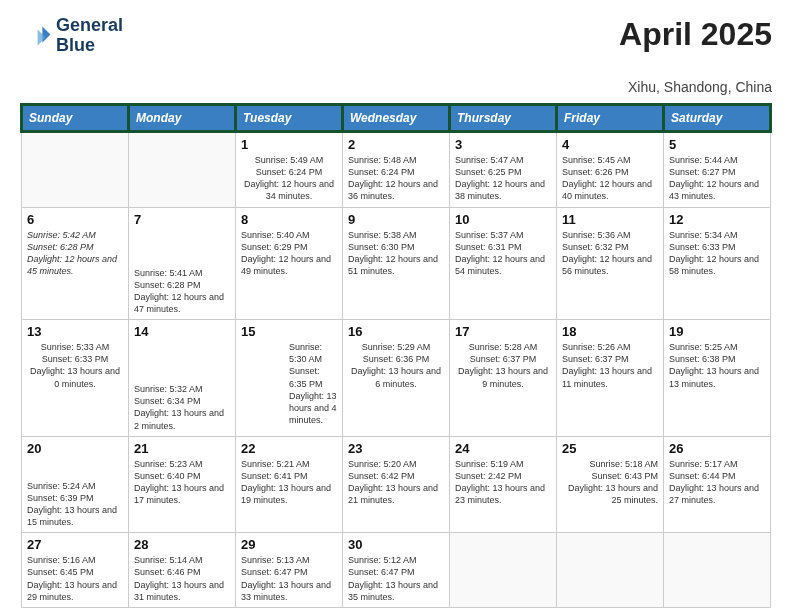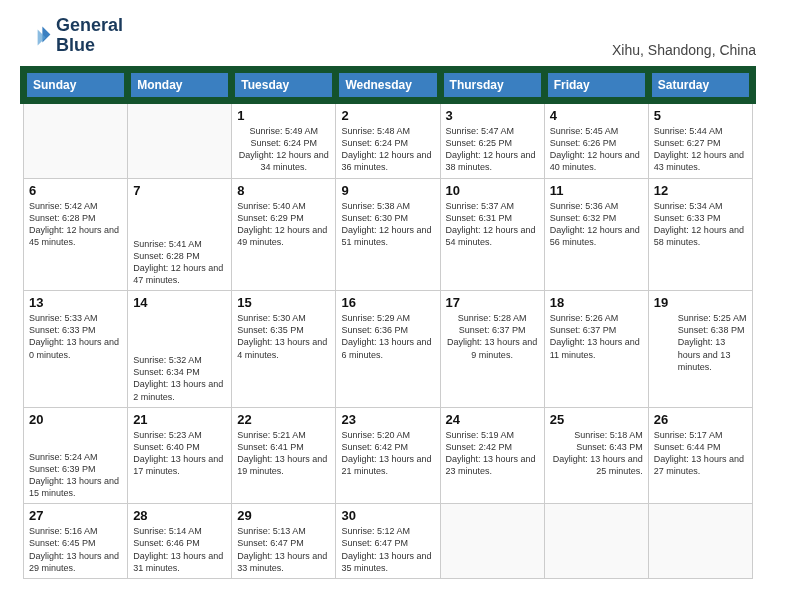--- a/index.html
+++ b/index.html
@@ -6,21 +6,21 @@
     body {
       font-family: Arial, sans-serif;
       background: #fff;
       width: 792px;
       height: 612px;
       overflow: hidden;
     }
     .page {
       width: 792px;
       height: 428px;
-      padding: 16px 36px 10px 20px;
+      padding: 16px 20px 10px 20px;
       display: flex;
       flex-direction: column;
     }
     .header {
       display: flex;
       justify-content: space-between;
       align-items: flex-start;
       margin-bottom: 8px;
     }
     .logo {
@@ -58,22 +58,23 @@
       width: 100%;
       border-collapse: collapse;
       flex: 1;
     }
     .calendar th {
       background: #3a7fc1;
       color: #fff;
       font-size: 12px;
       font-weight: bold;
       padding: 5px 6px;
-      border: 7px solid #14532d;
+      border: 3px solid #14532d;
       text-align: left;
+      font-style: italic;
     }
     .calendar td {
       border: 1px solid #ccc;
       vertical-align: top;
       padding: 4px 5px;
       font-size: 9.5px;
       color: #222;
       width: calc(100% / 7);
       background: #fff;
     }
@@ -104,20 +105,21 @@
       <svg class="logo-icon" viewBox="0 0 40 40">
         <polygon points="28,8 38,18 28,28" fill="#3a7fc1"></polygon>
         <polygon points="22,12 32,22 22,32" fill="#5a9fd4" opacity="0.7"></polygon>
       </svg>
       <div class="logo-text">
         <span>General</span>
         <span>Blue</span>
       </div>
     </div>
     <div class="title-block">
+      <div class="main-title">April 2025</div>
       <div class="sub-title">Xihu, Shandong, China</div>
     </div>
   </div>
 
   <table class="calendar">
     <thead>
       <tr>
       <th>Sunday</th>
           <th>Monday</th>
           <th>Tuesday</th>
@@ -158,21 +160,21 @@
           <td>
             <div class="day-num">5</div>
             <div class="day-info" style="white-space: pre-line;">Sunrise: 5:44 AM
 Sunset: 6:27 PM
 Daylight: 12 hours and 43 minutes.</div>
           </td>
         </tr>
         <tr>
           <td>
             <div class="day-num">6</div>
-            <div class="day-info" style="white-space: pre-line;">Sunrise: 5:42 AM
+            <div class="day-info" style="white-space: pre-line; font-style: italic;">Sunrise: 5:42 AM
 Sunset: 6:28 PM
 Daylight: 12 hours and 45 minutes.</div>
           </td>
           <td>
             <div class="day-num">7</div>
             <div class="day-info" style="white-space: pre-line; margin-top: 40px;">Sunrise: 5:41 AM
 Sunset: 6:28 PM
 Daylight: 12 hours and 47 minutes.</div>
           </td>
           <td>
@@ -202,57 +204,57 @@
           <td>
             <div class="day-num">12</div>
             <div class="day-info" style="white-space: pre-line;">Sunrise: 5:34 AM
 Sunset: 6:33 PM
 Daylight: 12 hours and 58 minutes.</div>
           </td>
         </tr>
         <tr>
           <td>
             <div class="day-num">13</div>
-            <div class="day-info" style="white-space: pre-line;">Sunrise: 5:33 AM
+            <div class="day-info" style="white-space: pre-line; text-align: center;">Sunrise: 5:33 AM
 Sunset: 6:33 PM
 Daylight: 13 hours and 0 minutes.</div>
           </td>
           <td>
             <div class="day-num">14</div>
             <div class="day-info" style="white-space: pre-line; margin-top: 44px;">Sunrise: 5:32 AM
 Sunset: 6:34 PM
 Daylight: 13 hours and 2 minutes.</div>
           </td>
           <td>
             <div class="day-num">15</div>
-            <div class="day-info" style="white-space: pre-line;">Sunrise: 5:30 AM
+            <div class="day-info" style="white-space: pre-line; margin-left: 48px;">Sunrise: 5:30 AM
 Sunset: 6:35 PM
 Daylight: 13 hours and 4 minutes.</div>
           </td>
           <td>
             <div class="day-num">16</div>
-            <div class="day-info" style="white-space: pre-line;">Sunrise: 5:29 AM
+            <div class="day-info" style="white-space: pre-line; text-align: center;">Sunrise: 5:29 AM
 Sunset: 6:36 PM
 Daylight: 13 hours and 6 minutes.</div>
           </td>
           <td>
             <div class="day-num">17</div>
             <div class="day-info" style="white-space: pre-line; text-align: center;">Sunrise: 5:28 AM
 Sunset: 6:37 PM
 Daylight: 13 hours and 9 minutes.</div>
           </td>
           <td>
             <div class="day-num">18</div>
             <div class="day-info" style="white-space: pre-line;">Sunrise: 5:26 AM
 Sunset: 6:37 PM
 Daylight: 13 hours and 11 minutes.</div>
           </td>
           <td>
             <div class="day-num">19</div>
-            <div class="day-info" style="white-space: pre-line; margin-left: 24px;">Sunrise: 5:25 AM
+            <div class="day-info" style="white-space: pre-line;">Sunrise: 5:25 AM
 Sunset: 6:38 PM
 Daylight: 13 hours and 13 minutes.</div>
           </td>
         </tr>
         <tr>
           <td>
             <div class="day-num">20</div>
             <div class="day-info" style="white-space: pre-line; margin-top: 24px;">Sunrise: 5:24 AM
 Sunset: 6:39 PM
 Daylight: 13 hours and 15 minutes.</div>

